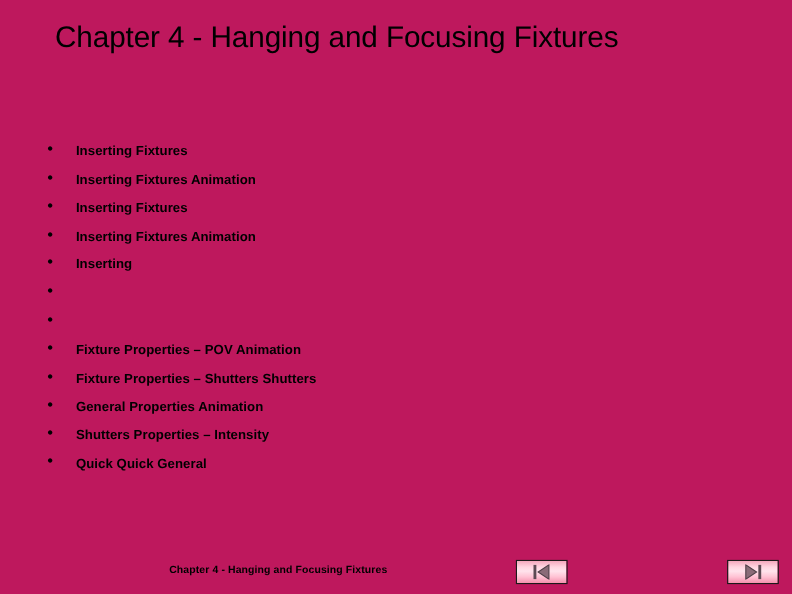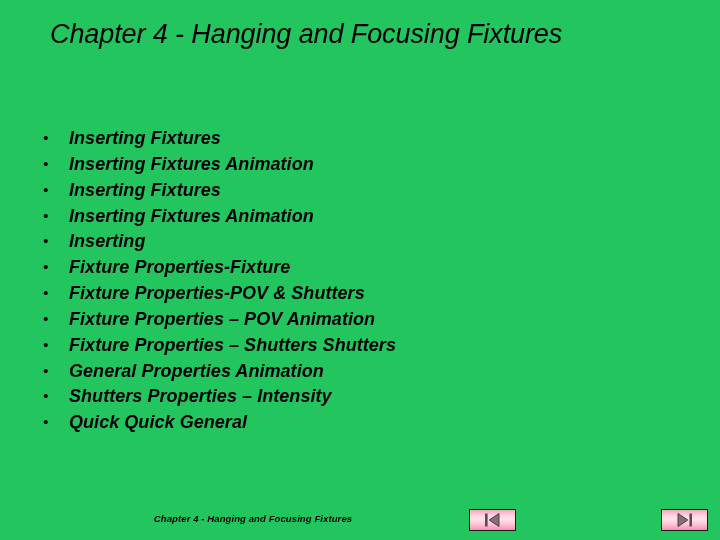--- a/index.html
+++ b/index.html
@@ -12,22 +12,21 @@
     height: 540px;
     position: relative;
     overflow: hidden;
     font-family: "Liberation Sans", sans-serif;
     -webkit-font-smoothing: none;
   }
 
   #slide {
     position: absolute;
     inset: 0;
-    background: #22c55e;
-    font-style: italic;
+    background: #be185d;
   }
 
   
   #slide-title {
     position: absolute;
     left: 50px;
     top: 19px;
     width: 640px;
     font-size: 27px;
     font-weight: 400;
@@ -58,21 +57,21 @@
     flex: 0 0 26px;
     font-size: 15px;
     line-height: 1;
     color: #000000;
     text-align: left;
     padding-left: 1px;
     position: relative;
     top: -1px;
   }
   .bullet-text {
-    font-size: 18px;
+    font-size: 12px;
     font-weight: bold;
     line-height: 1;
     color: #000000;
     white-space: nowrap;
     letter-spacing: 0.05px;
   }
 
   
   #footer-text {
     position: absolute;
@@ -143,26 +142,24 @@
       <span class="bullet-text">Inserting Fixtures Animation</span>
     </li>
 
     <li class="bullet-row">
       <span class="bullet-marker">•</span>
       <span class="bullet-text">Inserting</span>
     </li>
 
     <li class="bullet-row">
       <span class="bullet-marker">•</span>
-      <span class="bullet-text">Fixture Properties-Fixture</span>
-    </li>
-
-    <li class="bullet-row">
-      <span class="bullet-marker">•</span>
-      <span class="bullet-text">Fixture Properties-POV &amp; Shutters</span>
+    </li>
+
+    <li class="bullet-row">
+      <span class="bullet-marker">•</span>
     </li>
 
     <li class="bullet-row">
       <span class="bullet-marker">•</span>
       <span class="bullet-text">Fixture Properties – POV Animation</span>
     </li>
 
     <li class="bullet-row">
       <span class="bullet-marker">•</span>
       <span class="bullet-text">Fixture Properties – Shutters Shutters</span>

